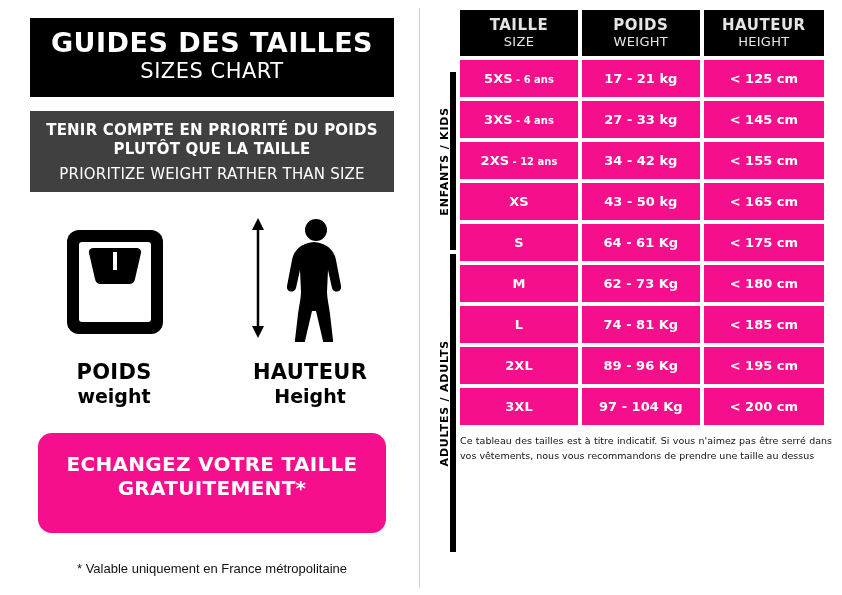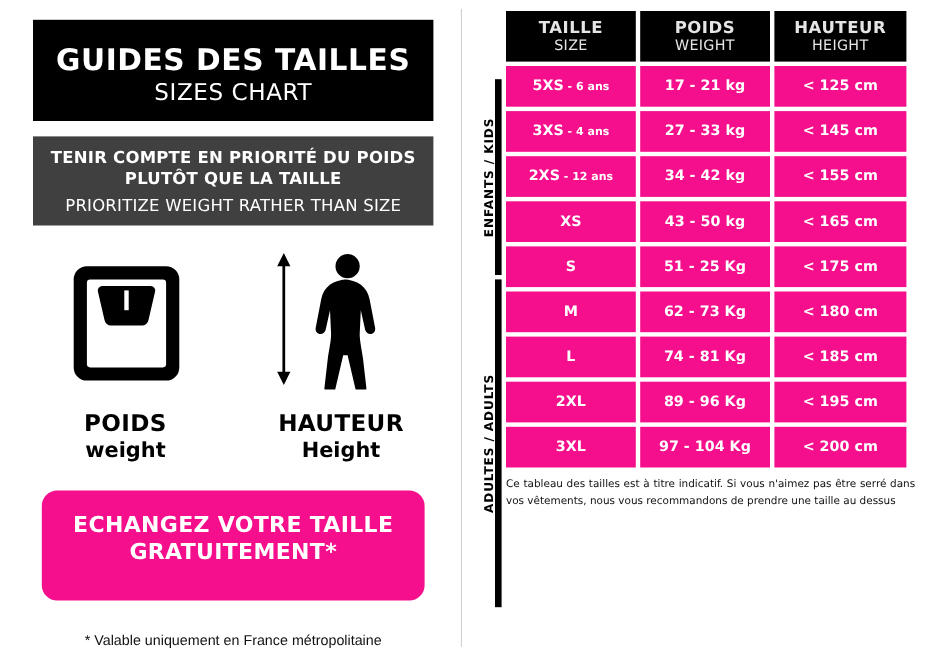--- a/index.html
+++ b/index.html
@@ -20,21 +20,21 @@
     position: absolute;
     left: 0; top: 0;
     width: 418px; height: 595px;
     padding: 14px 24px 0 30px;
   }
 
   .title-box {
     background: #000;
     color: #fff;
     text-align: center;
-    padding: 24px 10px 14px;
+    padding: 11px 10px 14px;
     margin-top: 4px;
   }
   .title-main {
     font-size: 27px;
     font-weight: bold;
     letter-spacing: 0.5px;
     line-height: 1.05;
     font-family: "DejaVu Sans", sans-serif;
   }
   .title-sub {
@@ -344,21 +344,21 @@
             <td>&lt; 155 cm</td>
           </tr>
 
           <tr>
             <td>XS</td>
             <td>43 - 50 kg</td>
             <td>&lt; 165 cm</td>
           </tr>
           <tr>
             <td>S</td>
-            <td>51 - 25 Kg</td>
+            <td>64 - 61 Kg</td>
             <td>&lt; 175 cm</td>
           </tr>
           <tr>
             <td>M</td>
             <td>62 - 73 Kg</td>
             <td>&lt; 180 cm</td>
           </tr>
           <tr>
             <td>L</td>
             <td>74 - 81 Kg</td>

